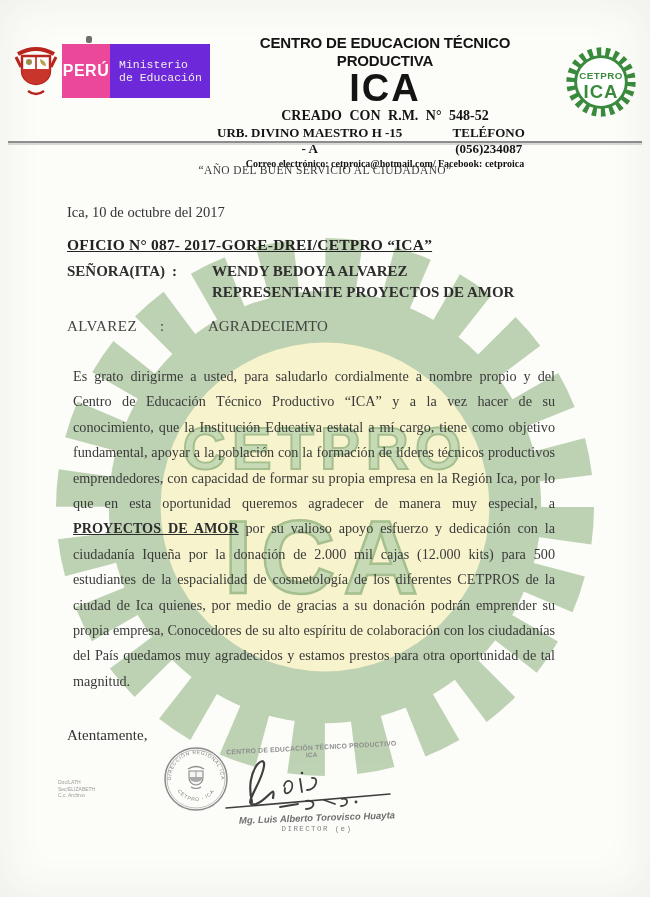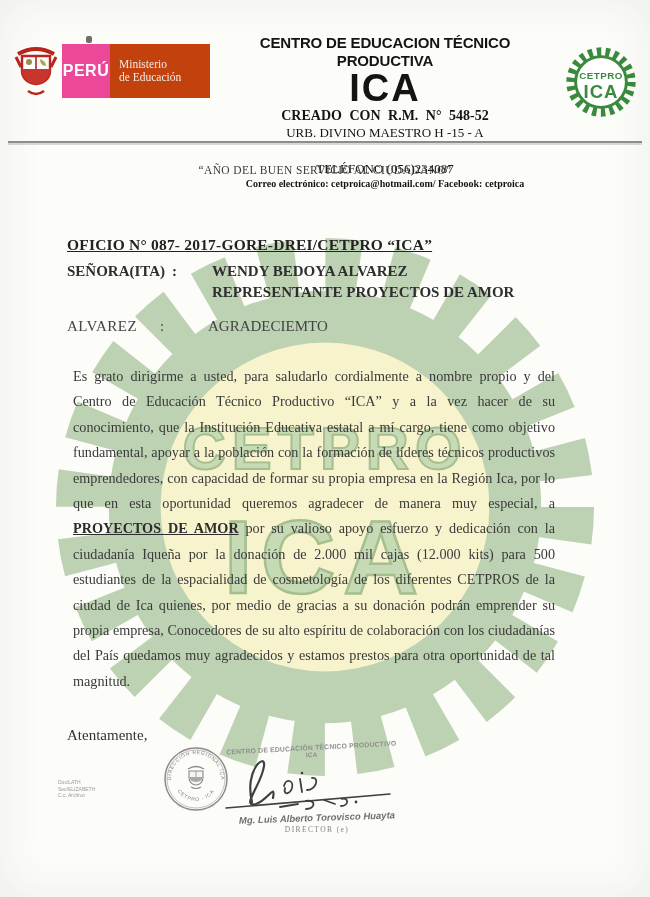--- a/index.html
+++ b/index.html
@@ -10,27 +10,27 @@
     box-shadow:inset 0 0 45px rgba(60,60,50,.08);
   }
   
   .watermark{position:absolute;left:56px;top:238px;width:538px;height:538px;z-index:0;}
   
   .header{position:absolute;left:14px;top:34px;right:8px;display:flex;align-items:flex-start;z-index:2;}
   .brand-left{display:flex;align-items:center;margin-top:10px;}
   .coat{width:44px;height:52px;margin-right:4px;}
   .peru-box{width:48px;height:54px;background:#ec4899;color:#fff;display:flex;align-items:center;justify-content:center;
     font-family:"Liberation Sans",sans-serif;font-weight:bold;font-size:16px;letter-spacing:.5px;}
-  .min-box{width:100px;height:54px;background:#c2410c;color:#f0ede9;display:flex;flex-direction:column;justify-content:center;
-    padding-left:9px;font-family:Liberation Serif, serif;font-size:11.5px;line-height:13px;box-sizing:border-box;}
+  .min-box{width:100px;height:54px;background:#6d28d9;color:#f0ede9;display:flex;flex-direction:column;justify-content:center;
+    padding-left:9px;font-family:Liberation Mono, monospace;font-size:11.5px;line-height:13px;box-sizing:border-box;}
   .head-center{flex:1;text-align:center;padding:0 6px;color:#141414;}
   .hc1{font-family:"Liberation Sans",sans-serif;font-weight:bold;font-size:15.5px;letter-spacing:-0.2px;transform:scaleX(.97);}
   .hc2{font-family:"Liberation Sans",sans-serif;font-weight:bold;font-size:38px;line-height:36px;letter-spacing:2px;}
   .hc3{font-weight:bold;font-size:14px;margin-top:2px;word-spacing:4px;}
-  .hc4{font-weight:normal;font-size:13px;display:flex;justify-content:center;gap:20px;margin-top:1px;flex-direction:column;}
+  .hc4{font-weight:bold;font-size:13px;display:flex;justify-content:center;gap:20px;margin-top:1px;}
   .hc5{font-weight:bold;font-size:10px;margin-top:1px;}
   .gear-logo{width:82px;height:84px;margin-top:6px;flex:none;}
   .speck{position:absolute;left:86px;top:36px;width:6px;height:7px;background:#4a4a4a;border-radius:2px;opacity:.8;}
   .rule{position:absolute;left:8px;right:8px;top:141px;height:2px;background:#8d8d8d;box-shadow:0 2px 0 rgba(150,150,150,.35);z-index:2;}
   
   .motto{position:absolute;left:0;right:0;top:164px;text-align:center;font-size:11.5px;letter-spacing:.4px;color:#3a3a3a;z-index:2;}
   .dateline{position:absolute;left:67px;top:204px;font-size:14.5px;color:#333;z-index:2;}
   .oficio{position:absolute;left:67px;top:236px;font-size:15.5px;font-weight:bold;color:#222;
     text-decoration:underline;letter-spacing:.2px;z-index:2;}
   .row{position:absolute;left:67px;z-index:2;font-size:15px;}
@@ -51,21 +51,21 @@
   .notes{position:absolute;left:58px;top:779px;z-index:2;font-family:"Liberation Sans",sans-serif;
     font-size:5px;line-height:6.5px;color:#9a9a9a;}
   .round-stamp{position:absolute;left:163px;top:746px;width:66px;height:66px;z-index:2;}
   .stamp-title{position:absolute;left:224px;top:744px;width:175px;z-index:2;transform:rotate(-3deg);
     font-family:"Liberation Sans",sans-serif;font-weight:bold;font-size:6.8px;letter-spacing:.2px;color:#8e8e8e;text-align:center;}
   .stamp-title .ica{font-size:6.5px;margin-top:0;}
   .sig-svg{position:absolute;left:222px;top:750px;width:205px;height:64px;z-index:3;}
   .signer{position:absolute;left:222px;top:812px;width:190px;text-align:center;z-index:2;transform:rotate(-2deg);
     font-family:"Liberation Sans",sans-serif;font-weight:bold;font-style:italic;font-size:9.5px;color:#6f6f6f;}
   .role{position:absolute;left:222px;top:825px;width:190px;text-align:center;z-index:2;
-    font-family:Liberation Serif, serif;font-size:7.5px;letter-spacing:1.4px;color:#848484;}
+    font-family:Liberation Mono, monospace;font-size:7.5px;letter-spacing:1.4px;color:#848484;}
 </style>
 </head>
 <body>
 
 <div class="page">
 
   <svg class="watermark" viewBox="0 0 540 540" aria-hidden="true">
     <g opacity="0.8">
       <circle cx="270" cy="270" r="242" fill="none" stroke="#aec8a1" stroke-width="56" stroke-dasharray="34 29.35"></circle>
       <circle cx="270" cy="270" r="190" fill="none" stroke="#aec8a1" stroke-width="54"></circle>
@@ -109,20 +109,21 @@
       <circle cx="42" cy="42" r="31" fill="none" stroke="#398a3c" stroke-width="9" stroke-dasharray="4.5 4.35"></circle>
       <circle cx="42" cy="42" r="26" fill="#ffffff" stroke="#398a3c" stroke-width="3"></circle>
       <text x="42" y="39" text-anchor="middle" font-family="Liberation Sans, sans-serif" font-weight="bold" font-size="10" letter-spacing=".5" fill="#398a3c">CETPRO</text>
       <text x="42" y="58" text-anchor="middle" font-family="Liberation Sans, sans-serif" font-weight="bold" font-size="19" letter-spacing="1" fill="#398a3c">ICA</text>
     </svg>
   </div>
 
   <div class="rule"></div>
 
   <div class="motto">“AÑO DEL BUEN SERVICIO AL CIUDADANO”</div>
+  <div class="dateline">Ica, 10 de octubre del 2017</div>
   <div class="oficio">OFICIO N° 087- 2017-GORE-DREI/CETPRO “ICA”</div>
 
   <div class="row recip">
     <span class="lbl">SEÑORA(ITA)</span><span class="sep">:</span><span>WENDY BEDOYA ALVAREZ</span>
   </div>
   <div class="recip-title">REPRESENTANTE PROYECTOS DE AMOR</div>
 
   <div class="row subj">
     <span class="lbl">ALVAREZ</span><span class="sep">:</span><span>AGRADECIEMTO</span>
   </div>

